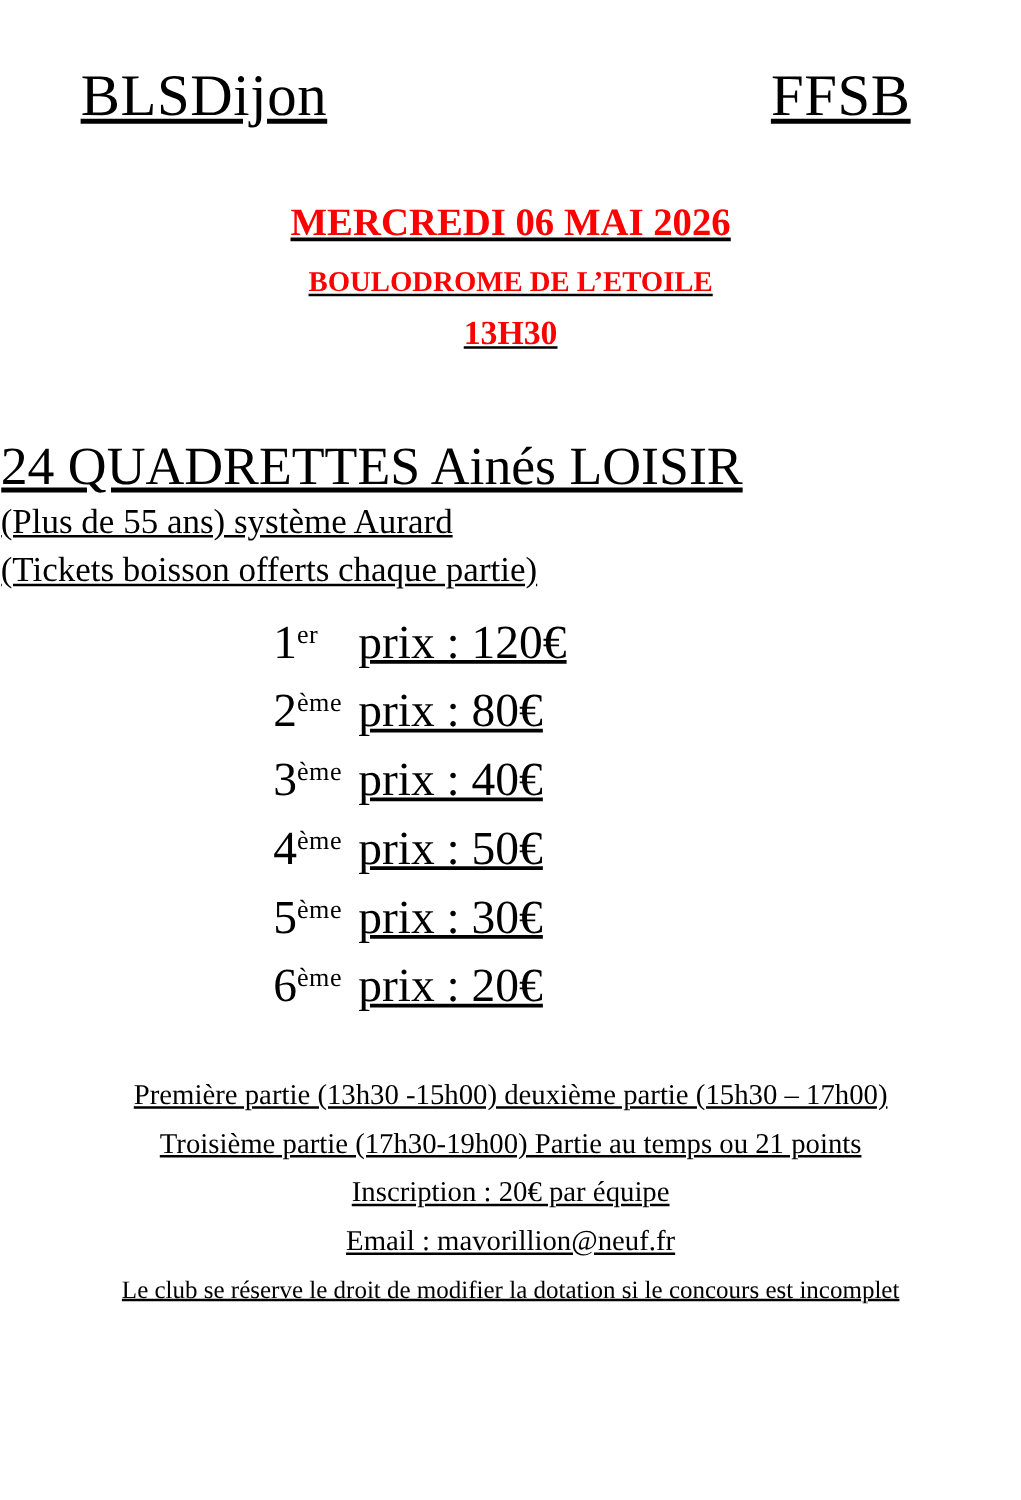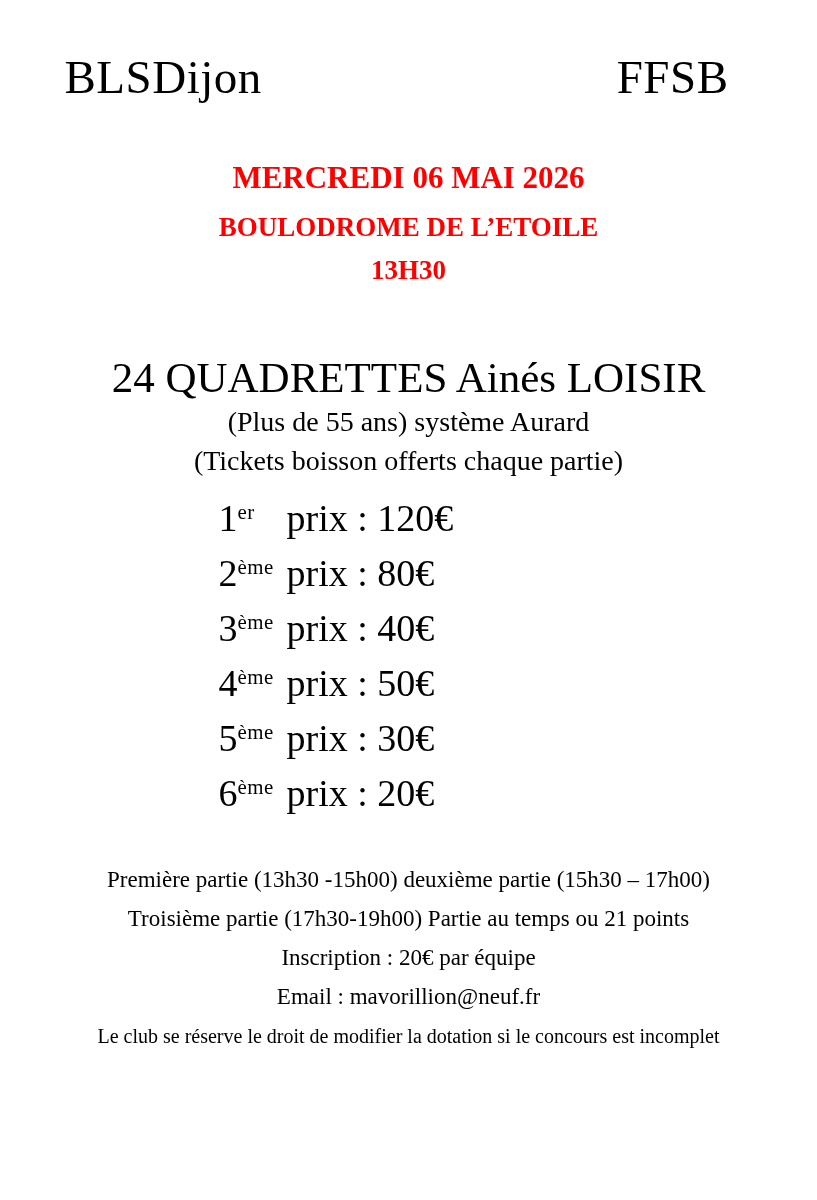--- a/index.html
+++ b/index.html
@@ -9,20 +9,21 @@
     font-family: "Liberation Serif", "DejaVu Serif", serif;
     color: var(--ink);
   }
   .page {
     position: relative;
     width: 816px;
     height: 1200px;
     margin: 0 auto;
     background: var(--paper);
     overflow: hidden;
+    text-decoration: underline;
   }
   
   .masthead {
     display: flex;
     justify-content: space-between;
     align-items: flex-start;
     padding: 52px 88px 0 64px;
   }
   .logo {
     font-size: 47px;
@@ -30,24 +31,24 @@
     letter-spacing: 0.5px;
   }
   
   .event-block {
     margin-top: 58px;
     text-align: center;
     color: var(--accent);
     font-weight: bold;
   }
   .event-date { font-size: 31px; line-height: 1.0; }
-  .event-venue { font-size: 27px; line-height: 1.0; margin-top: 21px; }
+  .event-venue { font-size: 23px; line-height: 1.0; margin-top: 21px; }
   .event-time { font-size: 27px; line-height: 1.0; margin-top: 16px; }
   
-  .title-block { text-align: center; margin-top: 72px; }
+  .title-block { margin-top: 72px; }
   .main-title {
     font-size: 43px;
     font-weight: normal;
     line-height: 1.0;
   }
   .organizer { font-size: 26px; line-height: 1.0; margin-top: 14px; }
   .eligibility { font-size: 28px; line-height: 1.0; margin-top: 9px; }
   .bonus { font-size: 28px; line-height: 1.0; margin-top: 11px; }
   
   .prize-list { margin: 24px 0 0 218px; }

